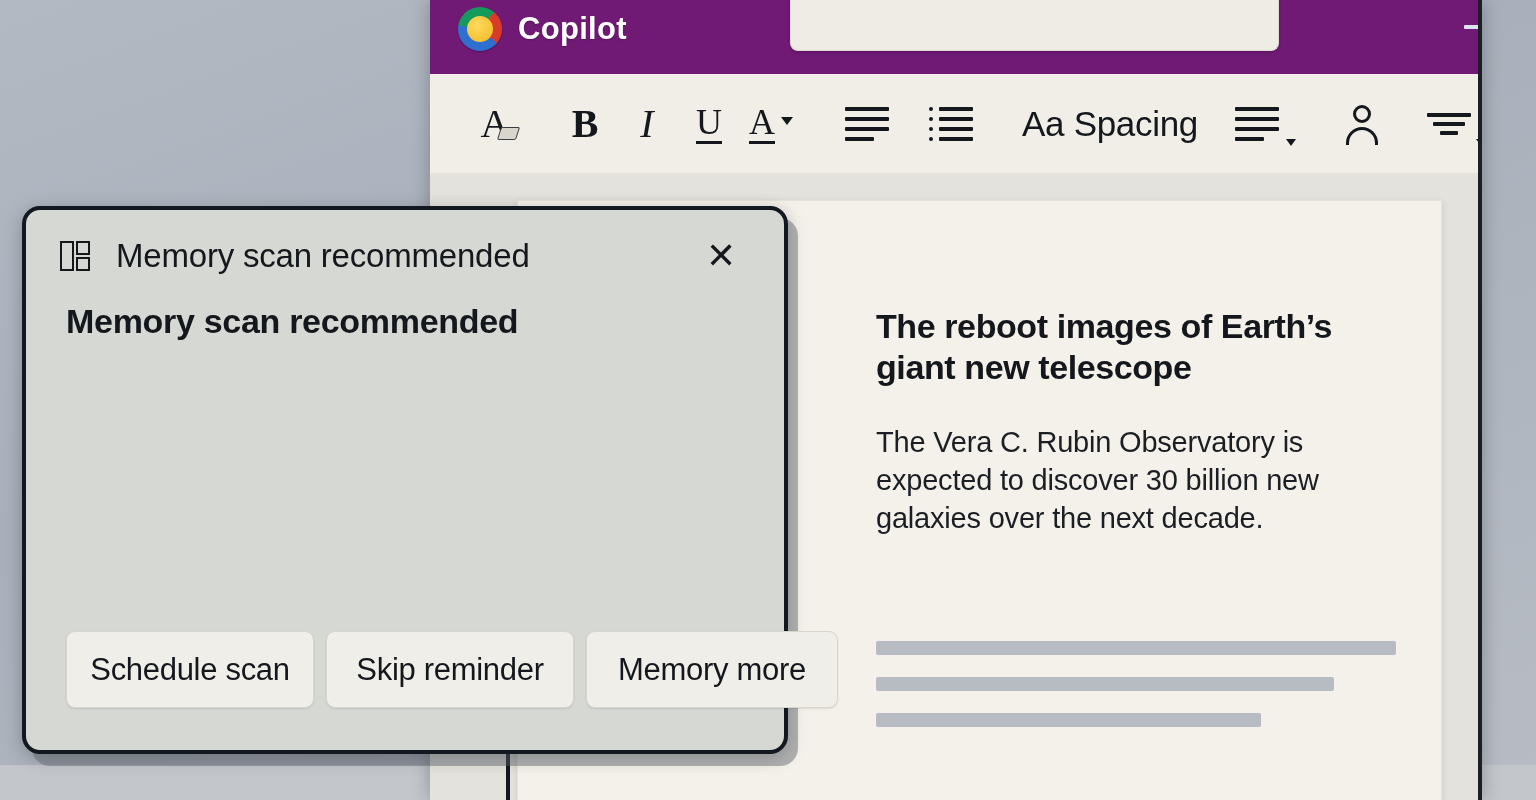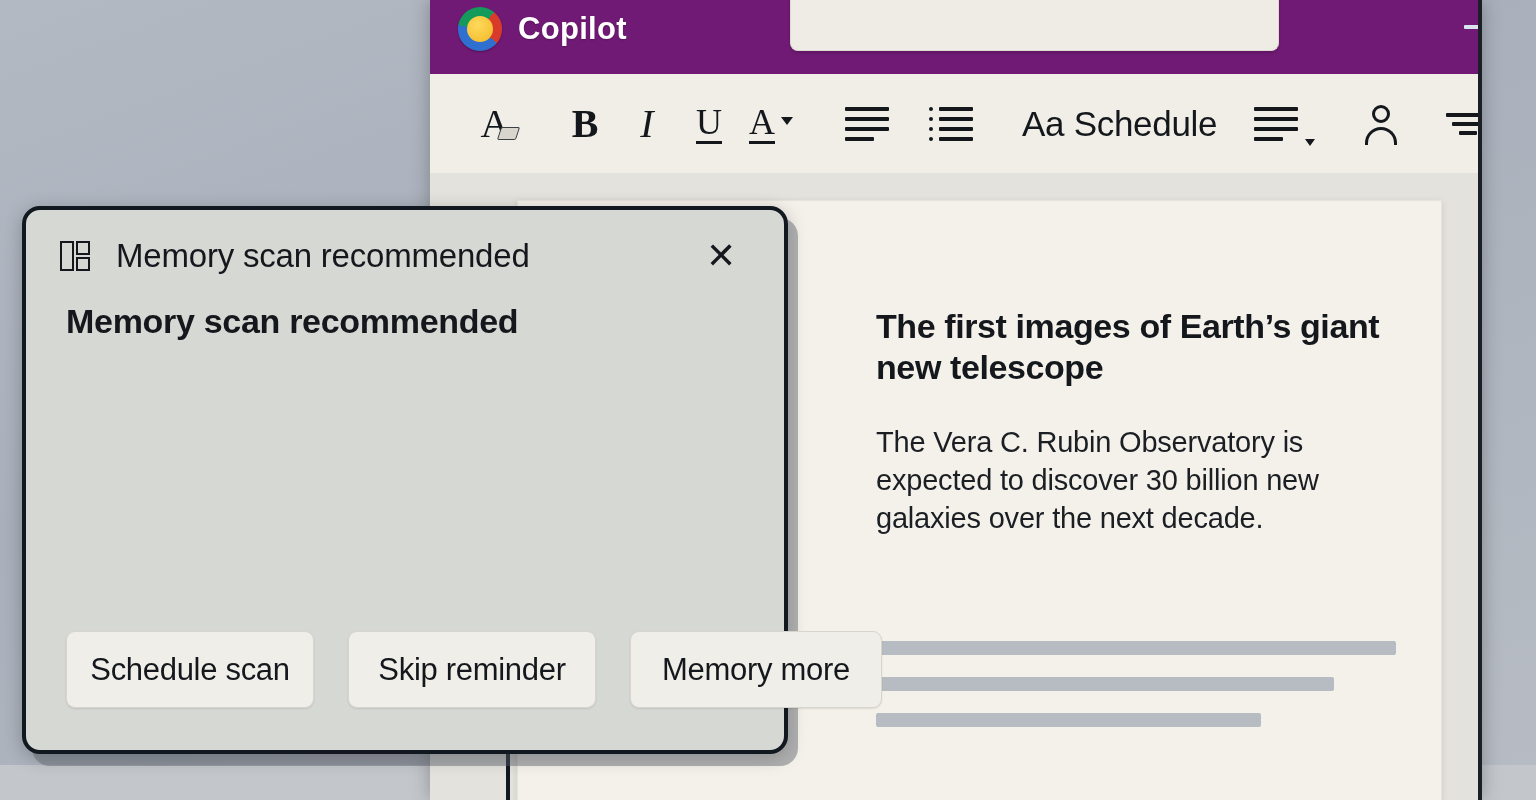--- a/index.html
+++ b/index.html
@@ -176,21 +176,21 @@
     font-size:36px;color:#14181c;line-height:1;cursor:pointer;margin-right:6px;
   }
   #dlg-body{position:absolute;left:0;top:92px;width:100%;padding:0 40px;box-sizing:border-box;}
   .dlg-title{
     font-size:34px;font-weight:bold;color:#14181c;margin:0 0 10px 0;letter-spacing:-.3px;
   }
   .dlg-msg{
     font-size:32px;color:#14181c;line-height:1.33;margin:0;letter-spacing:-.3px;
   }
   #dlg-actions{
-    position:absolute;left:40px;bottom:42px;display:flex;gap:34px;align-items:stretch;
+    position:absolute;left:40px;bottom:42px;display:flex;gap:12px;align-items:stretch;
   }
   .dlg-btn{
     background:#f0eee9;border:1px solid #d8d5cf;border-radius:9px;
     min-width:200px;padding:18px 14px;
     font-size:31px;color:#14181c;text-align:center;line-height:1.26;
     box-shadow:0 1px 2px rgba(0,0,0,.10);cursor:pointer;
     font-family:"Liberation Sans", sans-serif;letter-spacing:-.3px;
     display:flex;align-items:center;justify-content:center;
   }
   .dlg-btn.wide{min-width:218px;}
@@ -284,21 +284,21 @@
               <span class="bar"></span>
             </span>
         </span>
       </div>
     </div>
 
     <div class="tb-sep"></div>
 
     <div class="tb-group">
       <div class="tb-btn" style="padding:0 6px;">
-        <span class="tb-text">Aa Schedule</span>
+        <span class="tb-text">Aa Spacing</span>
       </div>
       <div class="tb-btn" style="min-width:68px;margin-left:12px;">
         <span class="icon-lines">
           <i></i>
             <i></i>
             <i></i>
             <i class="short"></i>
         </span>
         <span class="caret-sm"></span>
       </div>
@@ -321,21 +321,21 @@
         </span>
         <span class="caret-sm"></span>
       </div>
     </div>
   </div>
 
   <div id="doc-area">
     <div id="doc-page">
 
       <div id="article">
-        <h1 class="art-title">The first images of Earth’s giant new telescope</h1>
+        <h1 class="art-title">The reboot images of Earth’s giant new telescope</h1>
         <p class="art-body">The Vera C. Rubin Observatory is expected to discover 30 billion new galaxies over the next decade.</p>
       </div>
 
       <div class="skeleton">
         <div class="sk-bar" style="width:100%;"></div>
         <div class="sk-bar" style="width:88%;"></div>
         <div class="sk-bar" style="width:74%;"></div>
       </div>
 
     </div>

